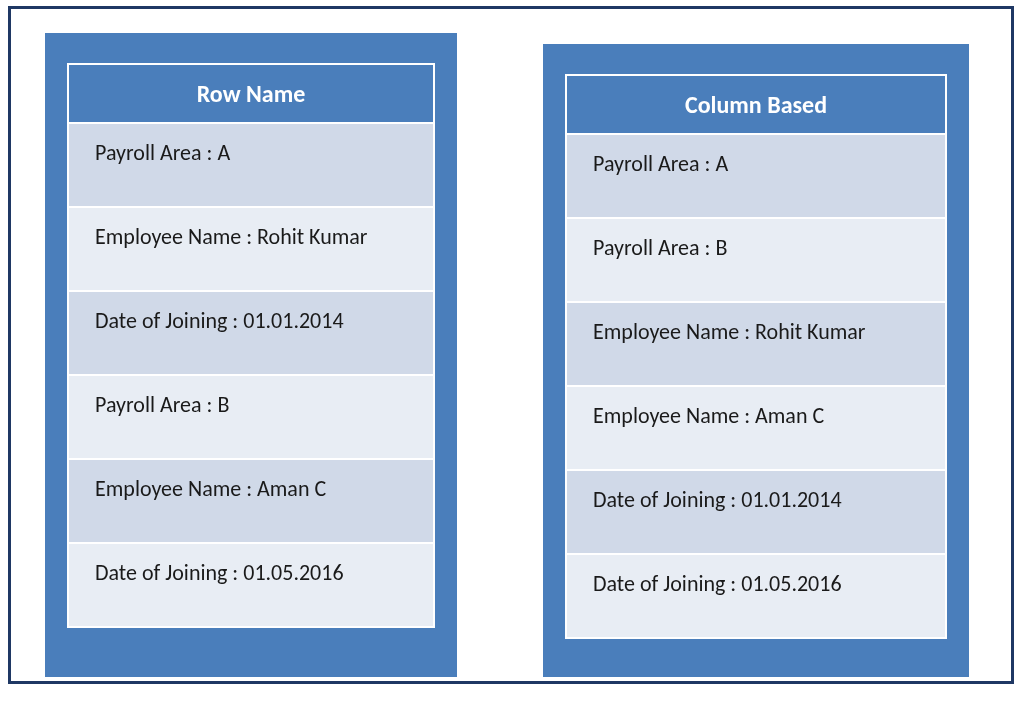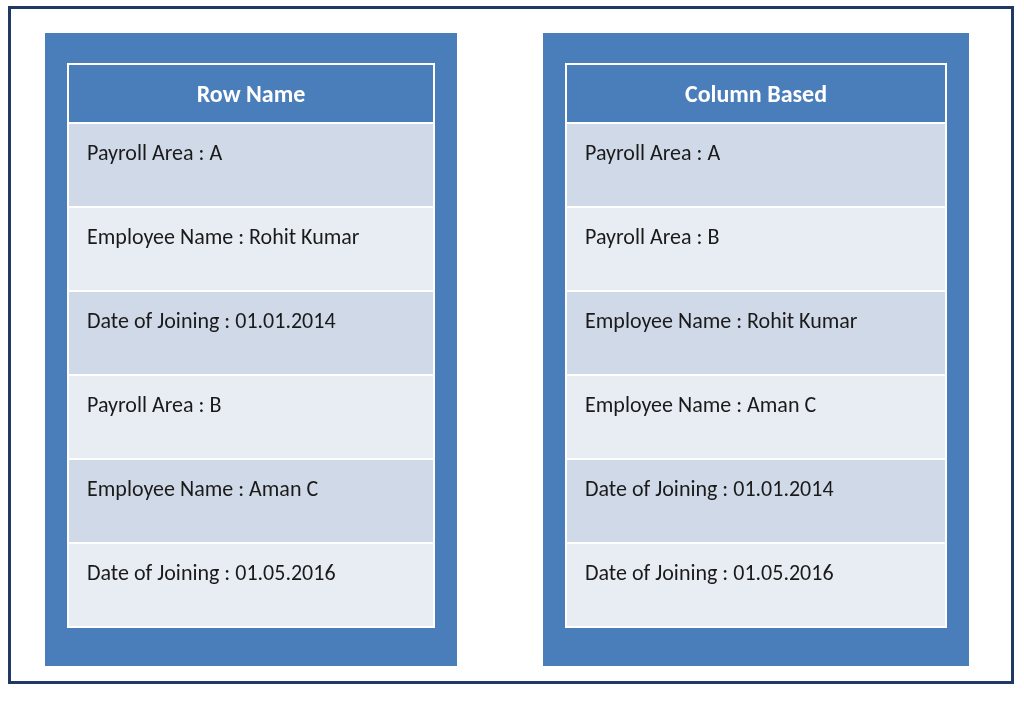--- a/index.html
+++ b/index.html
@@ -29,39 +29,40 @@
       gap: 86px;
       padding: 24px 34px;
     }
     .panel {
       background: #4a7ebb;
       padding: 30px 22px 38px 22px;
       width: 412px;
     }
     .panel-right {
       width: 426px;
+      margin-top: 11px;
     }
     .table {
       width: 100%;
       border-collapse: collapse;
     }
     .table-header {
       background: #4a7ebb;
       color: #ffffff;
       font-weight: bold;
       font-size: 24px;
       text-align: center;
       padding: 14px 8px;
       border: 2px solid #ffffff;
     }
     .table-cell {
       background: #e8edf4;
       color: #1a1a1a;
       font-size: 22px;
-      padding: 14px 18px;
+      padding: 14px 26px;
       border: 2px solid #ffffff;
       height: 84px;
       vertical-align: top;
       line-height: 1.35;
     }
     .table-cell.alt {
       background: #d0d9e8;
     }
   </style>
 </head>

